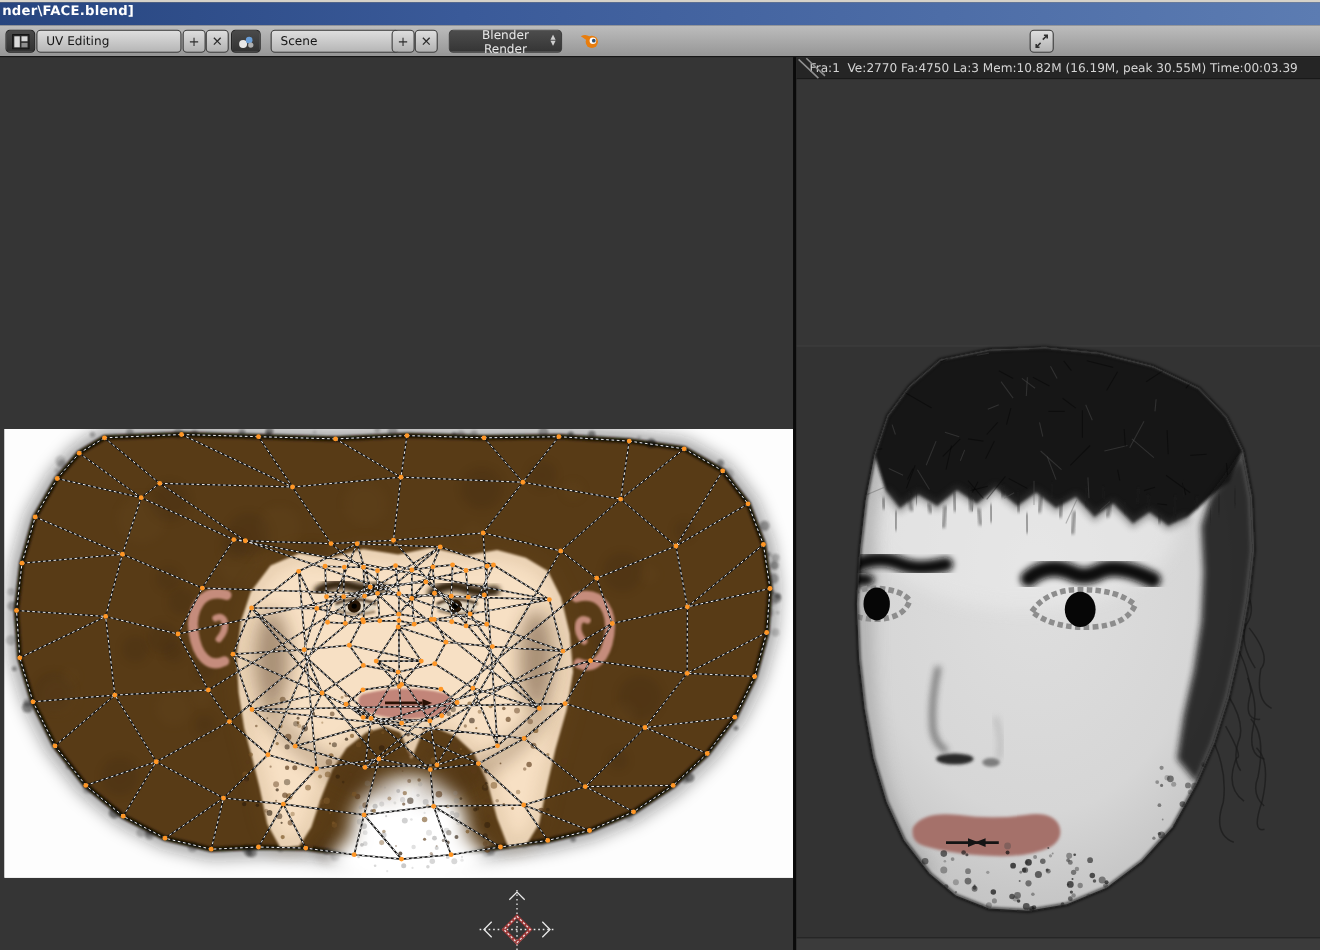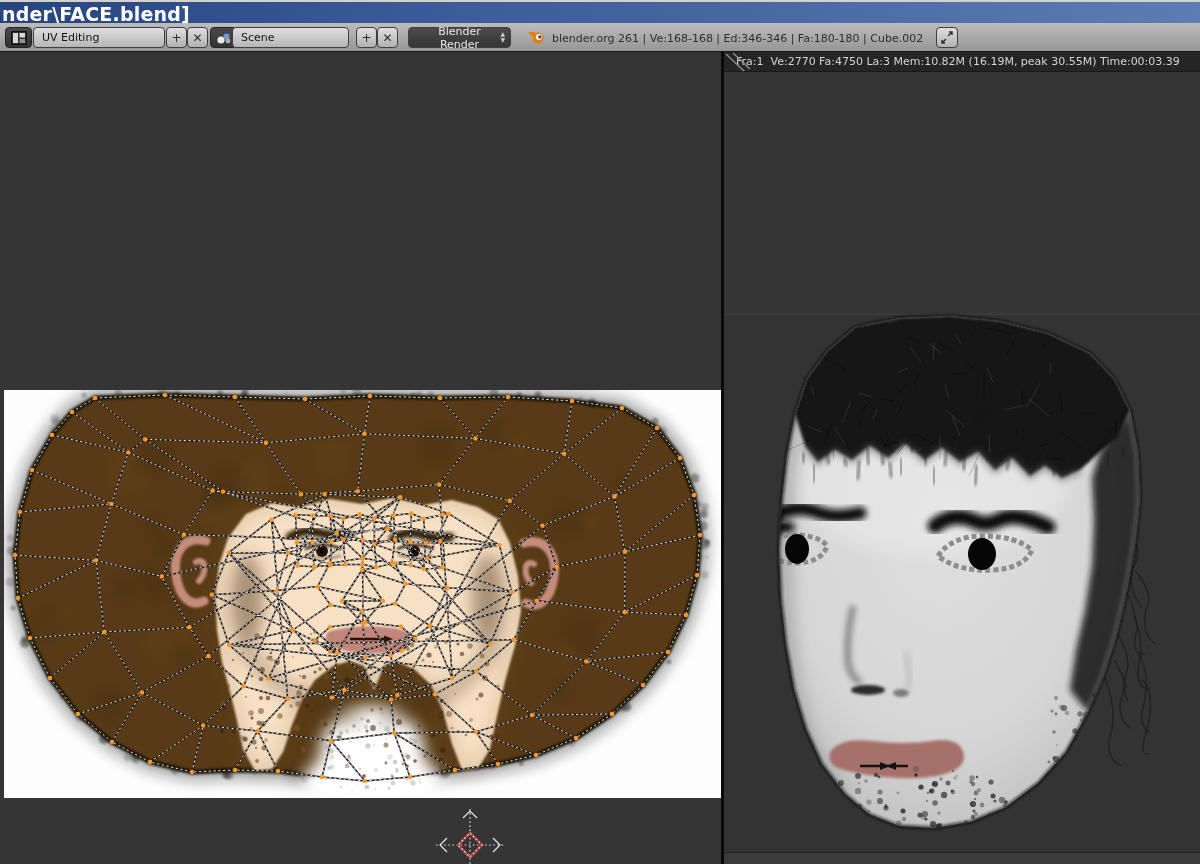--- a/index.html
+++ b/index.html
@@ -3,21 +3,21 @@
 <meta charset="utf-8">
 <style>
   html,body{margin:0;padding:0;background:#222;}
   .screen{position:relative;width:1200px;height:864px;overflow:hidden;
     font-family:"DejaVu Sans","Liberation Sans",sans-serif;
     -webkit-font-smoothing:antialiased;}
   
   .titlebar{position:absolute;left:0;top:0;width:1200px;height:23px;
     background:linear-gradient(to right,#27457f,#3a5a99 35%,#5c7cb2);
     border-top:2px solid #d6d2c9;box-sizing:border-box;}
-  .titlebar span{position:absolute;left:2px;top:1px;color:#fff;font-size:19px;
+  .titlebar span{position:absolute;left:2px;top:1px;color:#fff;font-size:12px;
     font-weight:700;letter-spacing:.2px;white-space:pre;text-align:center;}
   
   .header{position:absolute;left:0;top:23px;width:1200px;height:29px;
     background:linear-gradient(#bdbdbd,#969696);border-bottom:1px solid #141414;
     box-sizing:border-box;}
   .iconbtn{position:absolute;top:4px;height:21px;width:27px;margin:0;padding:0;
     background:linear-gradient(#4a4a4a,#323232);border:1px solid #232323;
     border-radius:4px;box-sizing:border-box;display:flex;align-items:center;
     justify-content:center;cursor:pointer;}
   .combo{position:absolute;top:4px;height:21px;border:1px solid #3f3f3f;
@@ -89,21 +89,21 @@
       <span>✕</span>
     </button>
 
     <button class="iconbtn" style="left:210px">
       <svg width="16" height="14">
         <circle cx="5" cy="9" r="3.6" fill="#e8e8e8"></circle>
         <circle cx="10.5" cy="5.5" r="3" fill="#6a9fd8"></circle>
         <circle cx="12" cy="10" r="2.4" fill="#b0b0b0"></circle>
       </svg>
     </button>
-    <div class="combo light" style="left:232px;width:117px">
+    <div class="combo light" style="left:246px;width:117px">
       <span>Scene</span>
     </div>
     <button class="minibtn" style="left:356px">
       <span>+</span>
     </button>
     <button class="minibtn" style="left:377px">
       <span>✕</span>
     </button>
 
     <div class="combo dark" style="left:408px;width:103px">
@@ -115,21 +115,20 @@
     </div>
 
     <span class="logo">
       <svg width="18" height="16" viewBox="0 0 18 16">
         <path d="M1,4 Q6,1 10,5 L7,8 Q4,6 1,4 Z" fill="#e87d0d"></path>
         <circle cx="11" cy="9" r="5.6" fill="#e87d0d"></circle>
         <circle cx="12" cy="8" r="3" fill="#ffffff"></circle>
         <circle cx="12.8" cy="8" r="1.7" fill="#33506e"></circle>
       </svg>
     </span>
-    <span class="infotext">blender.org 261 | Ve:168-168 | Ed:346-346 | Fa:180-180 | Cube.002</span>
 
     <button class="resizebtn">
       <svg width="14" height="13">
         <path d="M8,5 L12,1 M9,1 h3 v3" stroke="#2f2f2f" stroke-width="1.4" fill="none"></path>
         <path d="M6,8 L2,12 M2,9 v3 h3" stroke="#2f2f2f" stroke-width="1.4" fill="none"></path>
       </svg>
     </button>
   </div>
 
   <div class="vp-left">

